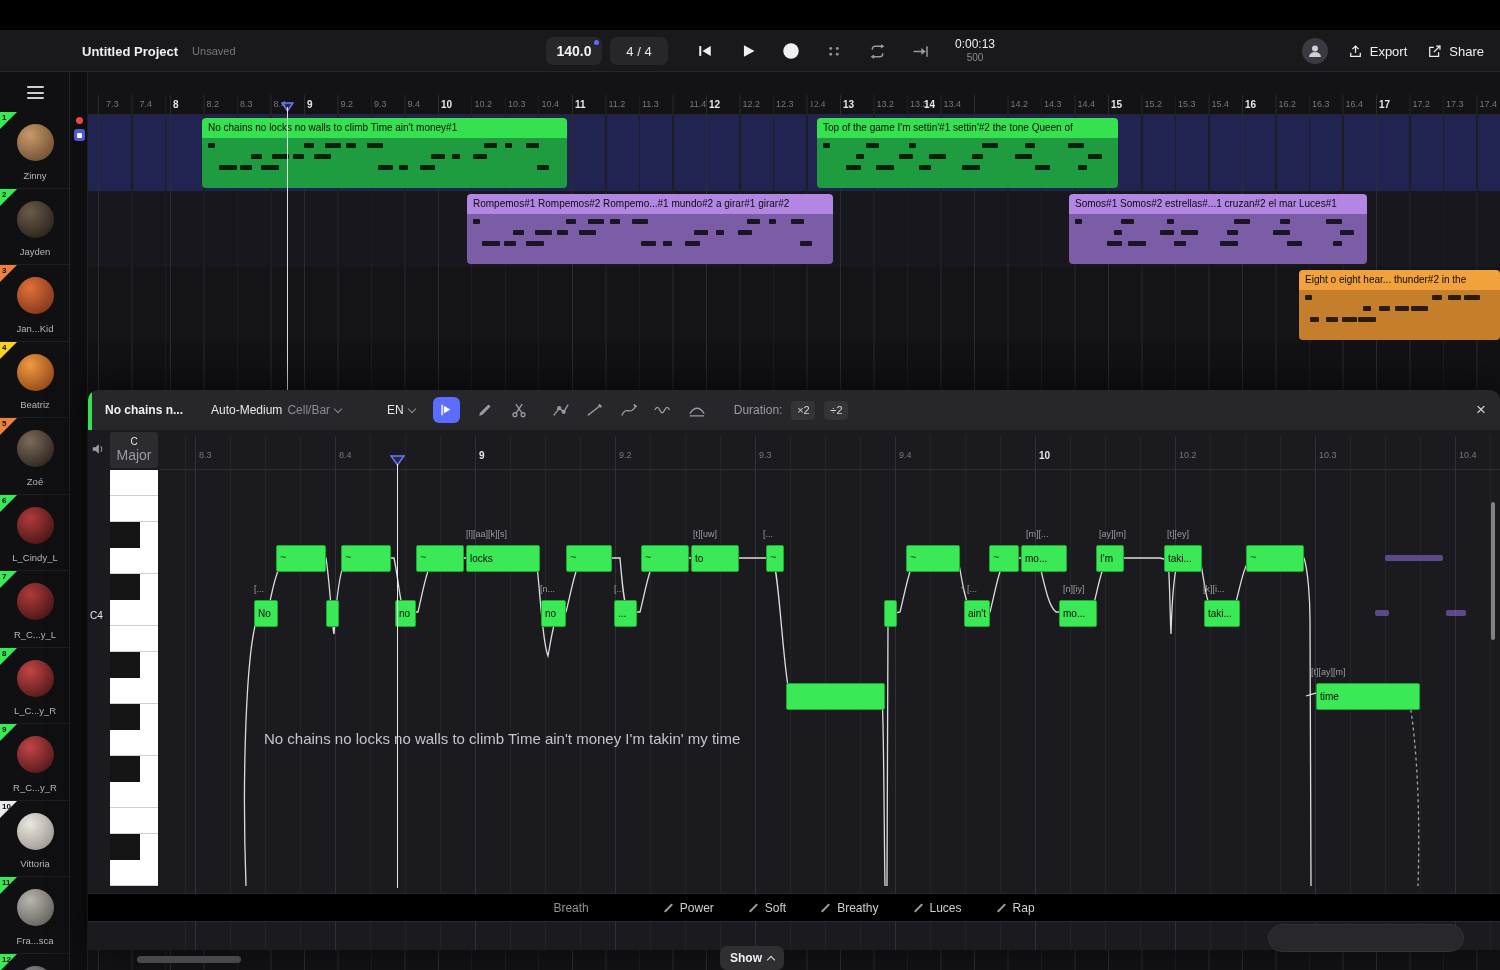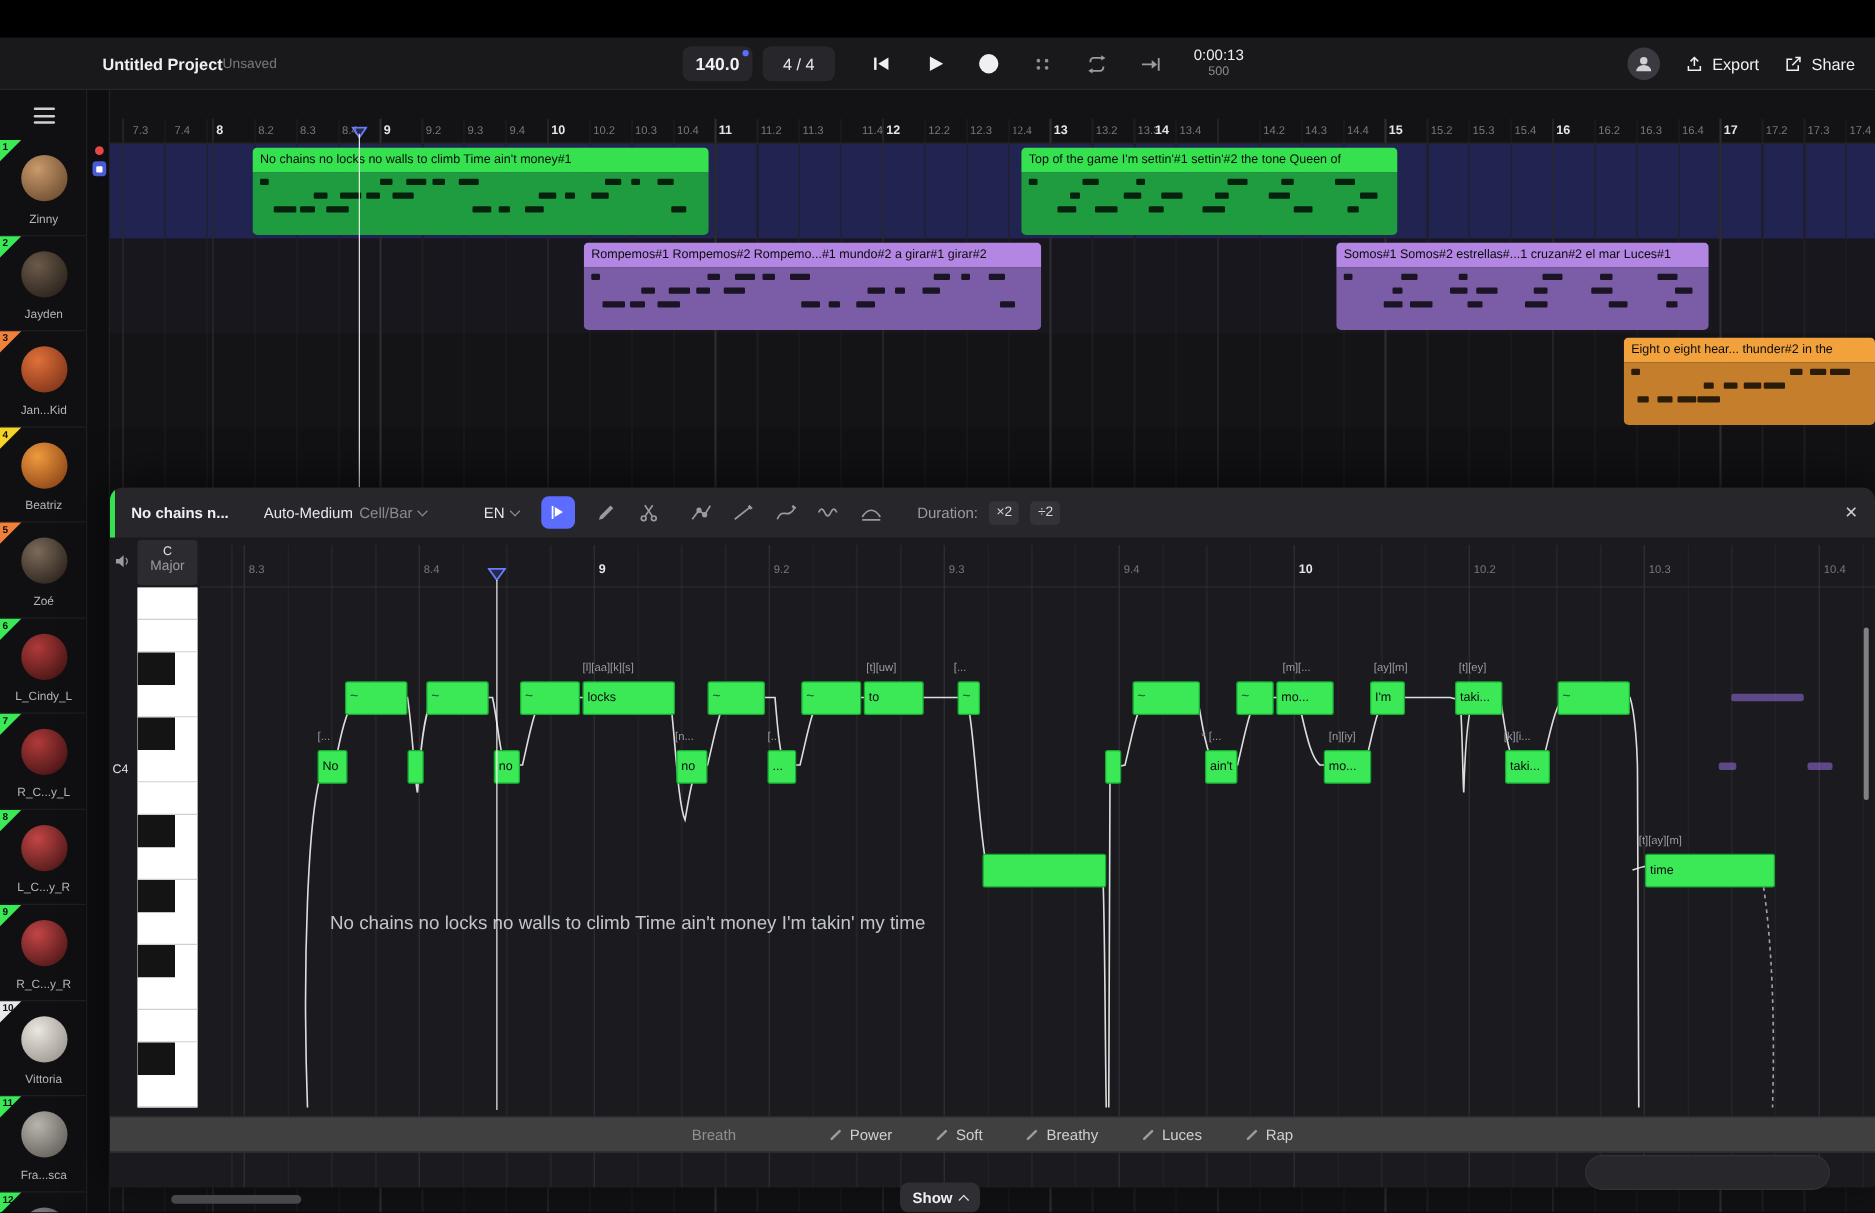--- a/index.html
+++ b/index.html
@@ -1,21 +1,21 @@
 <!DOCTYPE html>
 <html><head>
 <meta charset="utf-8">
 <style>
   *{margin:0;padding:0;box-sizing:border-box}
   html,body{width:1500px;height:970px;overflow:hidden;background:#000;font-family:"Liberation Sans",sans-serif;color:#ddd;position:relative}
 
   
   #menubar{position:absolute;left:0;top:0;width:1500px;height:30px;background:#000}
   #topbar{position:absolute;left:0;top:30px;width:1500px;height:42px;background:#19191c;border-bottom:1px solid #27272b}
-  .tb-left{position:absolute;left:82px;top:0;height:42px;display:flex;align-items:center;}
+  .tb-left{position:absolute;left:82px;top:0;height:42px;display:flex;align-items:center;gap:14px}
   #project-title{color:#f0f0f2;font-size:13px;font-weight:bold}
   #saved-status{color:#77777d;font-size:11px}
   .tb-center{position:absolute;left:546px;top:0;height:42px;display:flex;align-items:center}
   .box-ctl{height:28px;background:#26262b;border-radius:7px;display:flex;align-items:center;justify-content:center;color:#f2f2f4;font-weight:bold;position:relative}
   #tempo-box{width:56px;font-size:14px}
   #tempo-dot{position:absolute;right:3px;top:3px;width:5px;height:5px;border-radius:50%;background:#5b6cff}
   #timesig-box{width:58px;margin-left:8px;font-size:13px;font-weight:normal;color:#e8e8ea}
   .transport{display:flex;align-items:center;gap:21px;margin-left:26px}
   .ticon{display:flex;align-items:center;justify-content:center;width:22px;height:22px;cursor:pointer}
   .time-col{margin-left:24px;display:flex;flex-direction:column;align-items:center;line-height:1.15}
@@ -79,21 +79,21 @@
   #ed-mode-sub{color:#8a8a90;font-size:12px}
   .chev{width:6px;height:6px;border-right:1.5px solid #8a8a90;border-bottom:1.5px solid #8a8a90;transform:rotate(45deg);margin-top:-3px}
   #ed-lang{margin-left:46px}
   #ed-bluebtn{margin-left:18px;width:27px;height:26px;border-radius:6px;background:#5b6cff;display:flex;align-items:center;justify-content:center;cursor:pointer}
   .ed-tool{width:22px;height:22px;display:flex;align-items:center;justify-content:center;cursor:pointer}
   #ed-duration{margin-left:26px;color:#9a9aa0;font-size:12px}
   .dur-btn{margin-left:9px;min-width:24px;height:19px;padding:0 4px;background:#333338;border-radius:4px;color:#d5d5da;font-size:11px;display:flex;align-items:center;justify-content:center;cursor:pointer}
   #ed-close{position:absolute;right:14px;top:0;height:40px;display:flex;align-items:center;color:#cfcfd4;font-size:17px;cursor:pointer}
   #keysig-box{position:absolute;left:22px;top:42px;width:48px;height:36px;background:#2b2b30;border-radius:3px;text-align:center;cursor:pointer}
   #keysig-root{font-size:10px;color:#e8e8ea;margin-top:4px}
-  #keysig-mode{font-size:11px;color:#9a9aa0}
+  #keysig-mode{font-size:14px;color:#9a9aa0}
   #speaker-icon{position:absolute;left:3px;top:52px;cursor:pointer}
   #c4-label{position:absolute;left:2px;top:220px;font-size:10px;color:#e8e8ea}
   #ed-ruler{position:absolute;left:72px;top:46px;width:1340px;height:34px;border-bottom:1px solid #2c2c31}
   #ed-grid{position:absolute;left:72px;top:46px;width:1340px;height:457px;pointer-events:none;
     background-image:repeating-linear-gradient(90deg,#303036 0 1px,transparent 1px 140px),repeating-linear-gradient(90deg,#232328 0 1px,transparent 1px 35px);
     background-position:35px 0,35px 0}
   #ed-grid2{position:absolute;left:72px;top:532px;width:1340px;height:28px;pointer-events:none;
     background-image:repeating-linear-gradient(90deg,#303036 0 1px,transparent 1px 140px),repeating-linear-gradient(90deg,#232328 0 1px,transparent 1px 35px);
     background-position:35px 0,35px 0}
   #keyboard{position:absolute;left:22px;top:80px;width:48px;height:416px;background:#fff;overflow:hidden}
@@ -105,21 +105,21 @@
   .note{position:absolute;height:27px;background:#3be856;border:1px solid #17aa33;border-radius:2px;overflow:hidden;pointer-events:auto;cursor:pointer}
   .note span{display:block;font-size:10px;color:#0b0b0b;padding:7px 0 0 3px;white-space:nowrap}
   .note span.cont{font-size:11px;padding-top:5px;opacity:.75}
   .ghost-note{position:absolute;height:6px;background:rgba(150,112,222,.55);border-radius:2px}
   .phoneme{position:absolute;font-size:9px;color:#9a9aa0;white-space:nowrap}
   #ghost-lyric{position:absolute;left:176px;top:340px;font-size:15px;color:#c2c5ca;white-space:nowrap;pointer-events:none}
   #pitch-svg{position:absolute;left:0;top:0;pointer-events:none}
   #ed-playhead-line{position:absolute;left:309px;top:74px;width:1px;height:424px;background:rgba(255,255,255,.9);pointer-events:none}
   #ed-playhead-tri{position:absolute;left:302px;top:62px;pointer-events:none}
   #ed-vscroll{position:absolute;right:5px;top:112px;width:4px;height:138px;background:rgba(255,255,255,.45);border-radius:2px;cursor:pointer}
-  #ed-toolbar{position:absolute;left:0;top:503px;width:1412px;height:29px;background:#404040;border-top:1px solid #2a2a2e;border-bottom:1px solid #2a2a2e;display:flex;align-items:center;justify-content:center;gap:34px;transform:none}
+  #ed-toolbar{position:absolute;left:0;top:503px;width:1412px;height:29px;background:#000000;border-top:1px solid #2a2a2e;border-bottom:1px solid #2a2a2e;display:flex;align-items:center;justify-content:center;gap:34px;transform:none}
   .btool{display:flex;align-items:center;gap:6px;font-size:12px;color:#cfcfd3;cursor:pointer}
   .btool.plain{color:#8f8f95;margin-right:40px}
   .mini-pencil{display:block;width:11px;height:2px;background:#9a9aa0;border-radius:1px;transform:rotate(-45deg)}
   .btool-label{white-space:nowrap}
 
   
   #toast{position:absolute;left:1268px;top:924px;width:196px;height:28px;border-radius:14px;background:#28282c;border:1px solid #323236;z-index:60}
   #show-btn{position:absolute;left:720px;top:946px;height:24px;padding:0 10px;border-radius:7px;background:#2e2e33;display:flex;align-items:center;gap:6px;color:#f0f0f2;font-size:12px;font-weight:bold;z-index:70;cursor:pointer}
   #show-btn .chev-up{width:6px;height:6px;border-left:1.5px solid #e0e0e4;border-top:1.5px solid #e0e0e4;transform:rotate(45deg);margin-top:3px}
   #h-scrollbar{position:absolute;left:137px;top:956px;width:104px;height:7px;border-radius:4px;background:#47474c;z-index:70;cursor:pointer}

